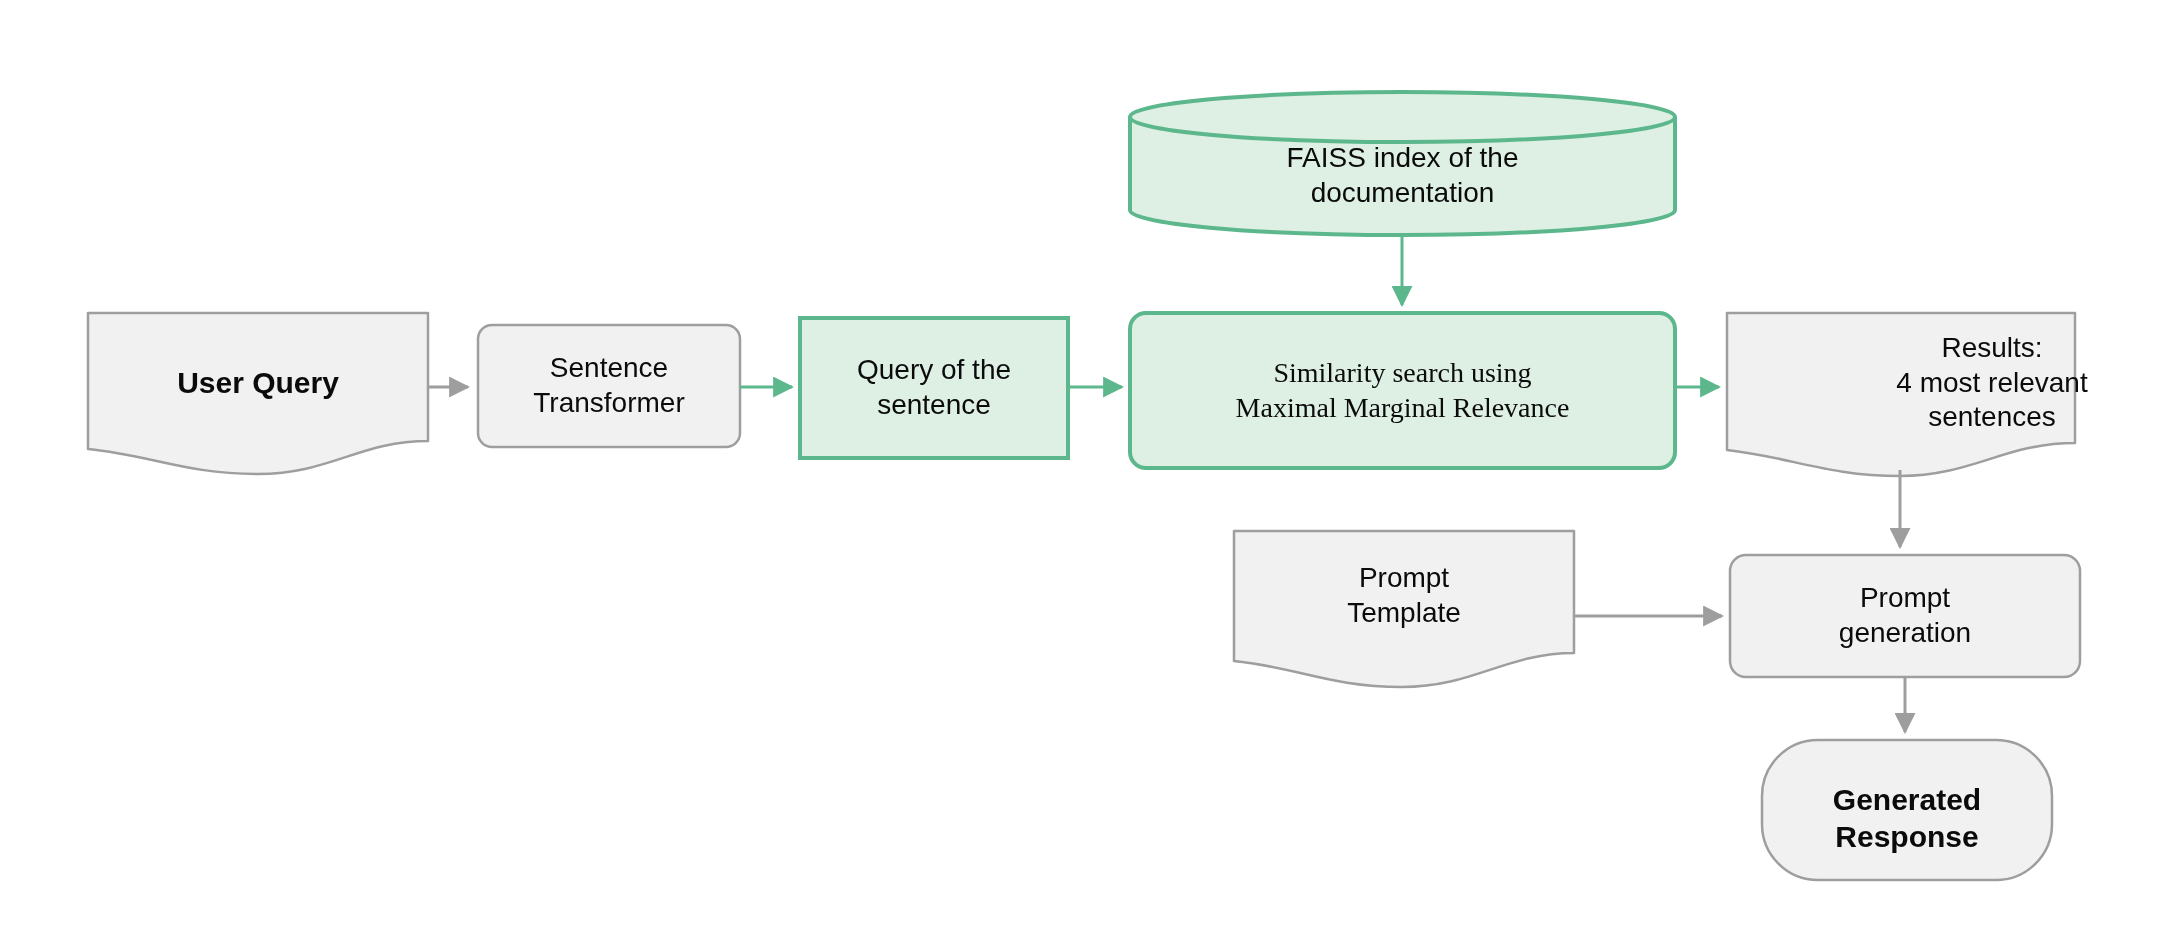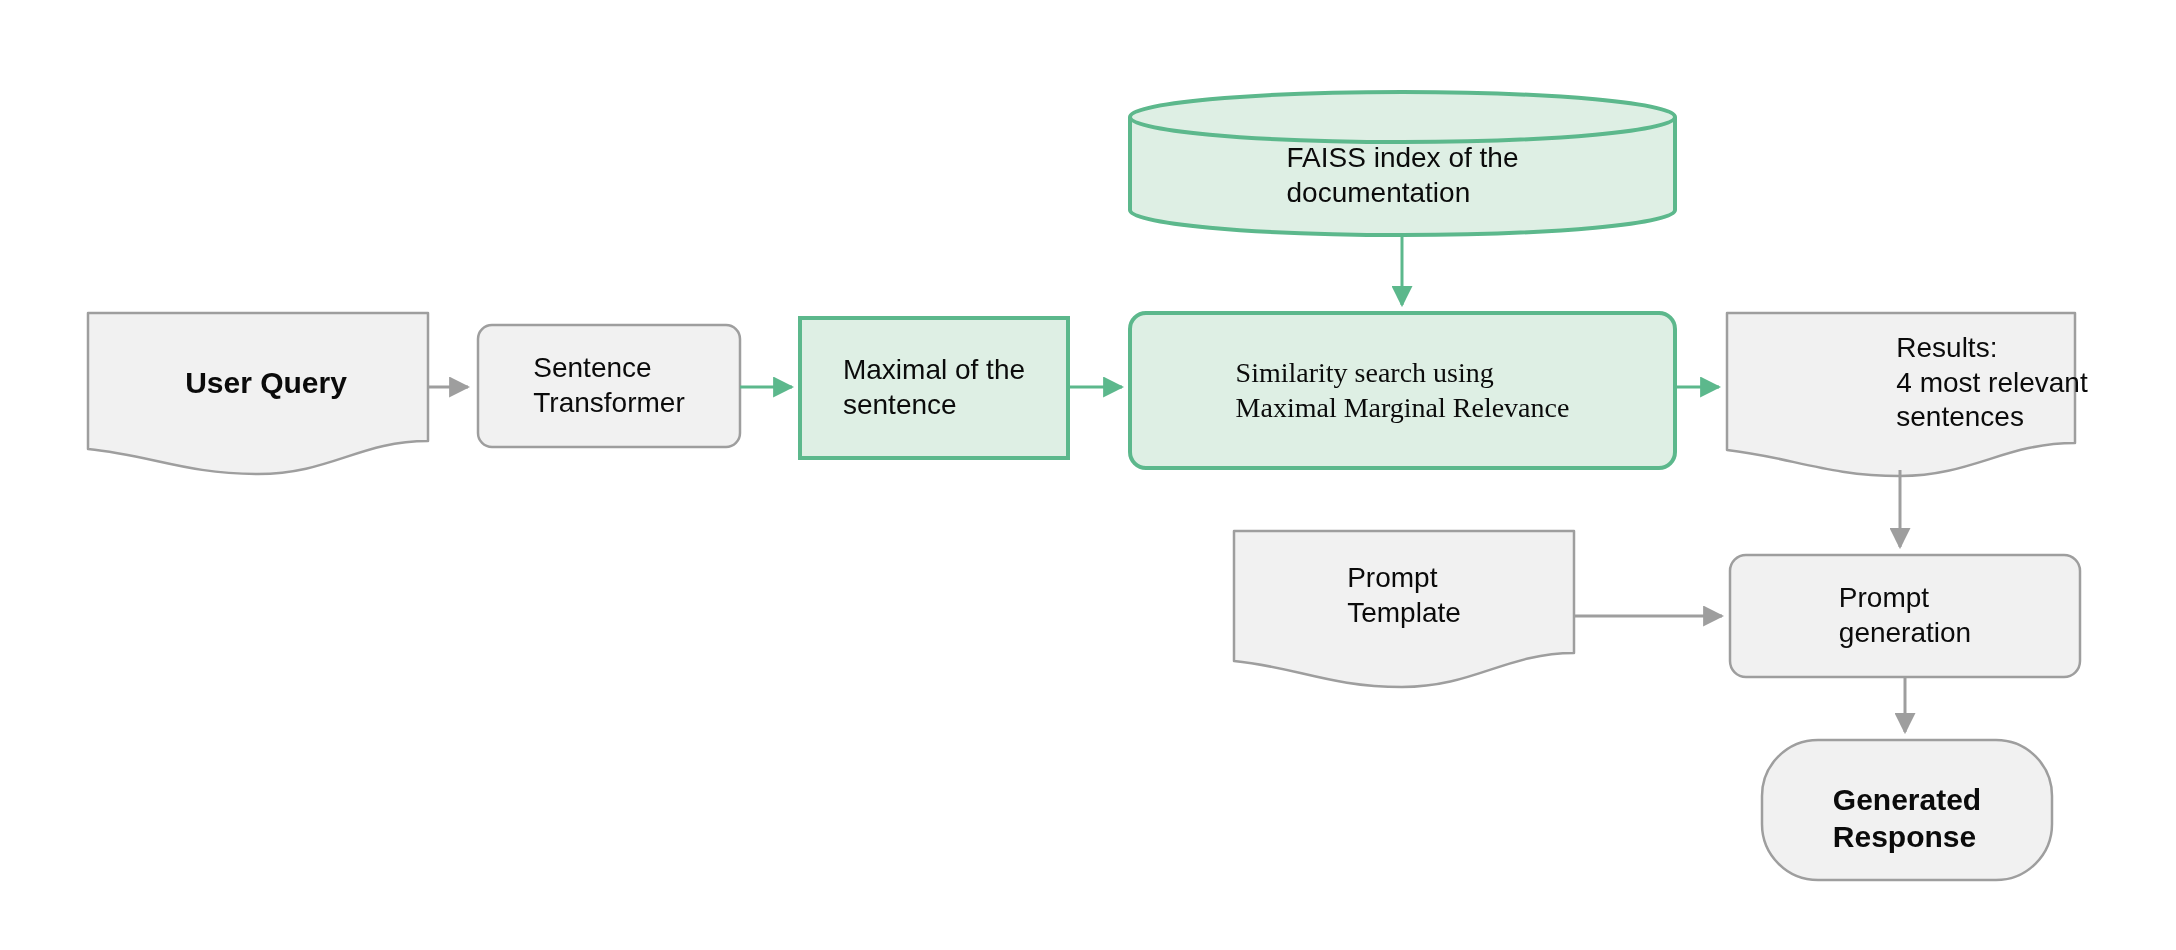--- a/index.html
+++ b/index.html
@@ -25,21 +25,21 @@
     top: 0;
     left: 0;
     width: 2176px;
     height: 950px;
   }
   .node-label {
     position: absolute;
     display: flex;
     align-items: center;
     justify-content: center;
-    text-align: left;
+    text-align: center;
     color: #0b0b0b;
     line-height: 1.24;
     white-space: pre-line;
     pointer-events: none;
     font-family: "Liberation Sans", sans-serif;
   }
   .lbl-normal { font-weight: 400; }
   .lbl-bold   { font-weight: 700; }
 </style>
 </head>
@@ -114,26 +114,26 @@
 
     <g>
       <line x1="1574" y1="616" x2="1722" y2="616" stroke="#9e9e9e" stroke-width="3" marker-end="url(#arrow-gray)"></line>
     </g>
 
     <g>
       <line x1="1905" y1="677" x2="1905" y2="732" stroke="#9e9e9e" stroke-width="3" marker-end="url(#arrow-gray)"></line>
     </g>
   </svg>
 
-  <div class="node-label lbl-bold" style="left:88px; top:313px; width:340px; height:140px; font-size:30px;padding-left:8px;">User Query</div>
+  <div class="node-label lbl-bold" style="left:88px; top:313px; width:340px; height:140px; font-size:30px;">User Query</div>
 
   <div class="node-label lbl-normal" style="left:478px; top:325px; width:262px; height:122px; font-size:28px;">Sentence
 Transformer</div>
 
-  <div class="node-label lbl-normal" style="left:800px; top:318px; width:268px; height:140px; font-size:28px;">Maximal of the
+  <div class="node-label lbl-normal" style="left:800px; top:318px; width:268px; height:140px; font-size:28px;">Query of the
 sentence</div>
 
   <div class="node-label lbl-normal" style="left:1130px; top:117px; width:545px; height:118px; font-size:28px;">FAISS index of the
 documentation</div>
 
   <div class="node-label lbl-normal" style="left:1130px; top:313px; width:545px; height:155px; font-size:28px;font-family:Liberation Serif, serif;">Similarity search using
 Maximal Marginal Relevance</div>
 
   <div class="node-label lbl-normal" style="left:1818px; top:313px; width:348px; height:140px; font-size:28px;">Results:
 4 most relevant

